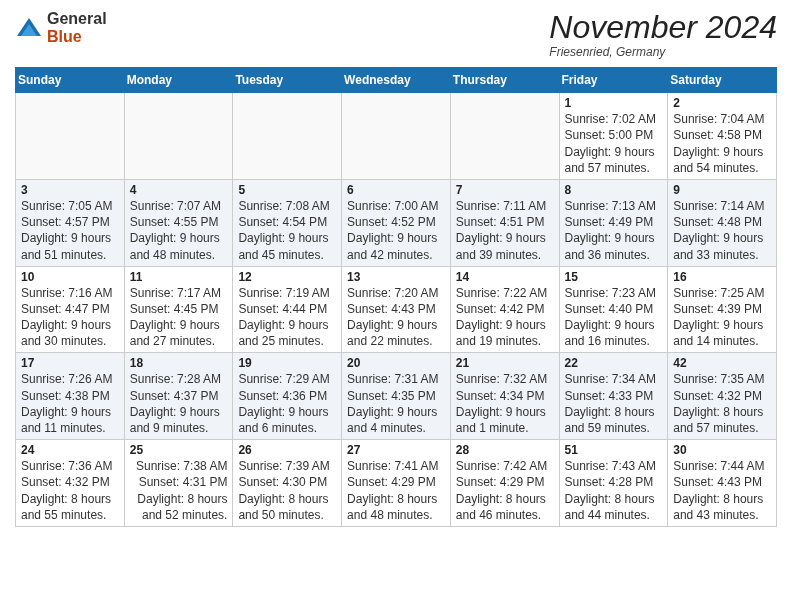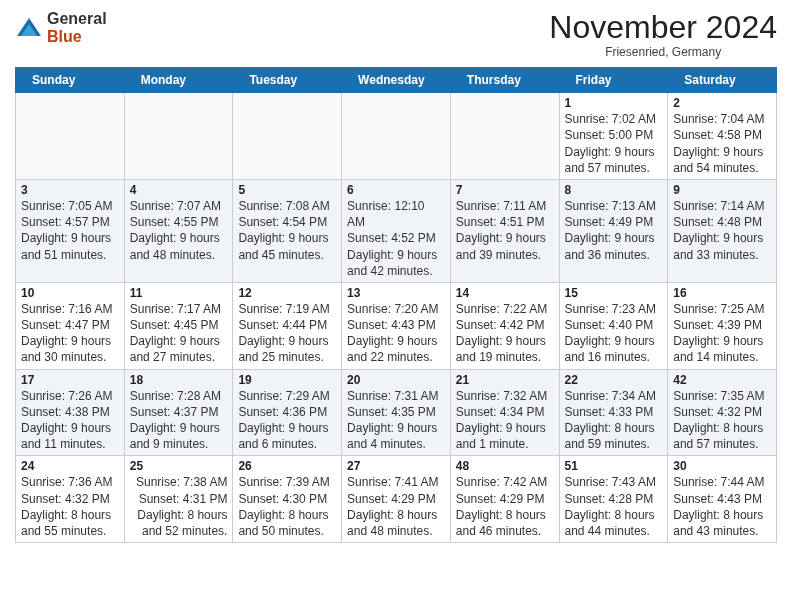--- a/index.html
+++ b/index.html
@@ -39,42 +39,43 @@
     .logo-blue {
       font-size: 16px;
       font-weight: bold;
       color: #c2410c;
     }
     .logo-icon {
       width: 28px;
       height: 28px;
     }
     .title-block {
-      text-align: center;
+      text-align: left;
+      font-style: italic;
     }
     .month-title {
       font-size: 32px;
       font-weight: normal;
       color: #222;
       line-height: 1.1;
     }
     .location {
       font-size: 12px;
       color: #444;
     }
     .calendar {
       width: 100%;
       border-collapse: collapse;
       table-layout: fixed;
     }
     .calendar th {
       background: #1a6faf;
       color: #fff;
       text-align: left;
-      padding: 5px 16px;
+      padding: 5px 2px;
       font-size: 12px;
       font-weight: bold;
       border: 1px solid #1a6faf;
     }
     .calendar td {
       border: 1px solid #ccc;
       vertical-align: top;
       padding: 3px 5px;
       height: 78px;
       font-size: 10px;
@@ -168,21 +169,21 @@
 Daylight: 9 hours and 48 minutes.</div>
           </td>
           <td class="alt-row">
             <span class="day-num">5</span>
             <div class="day-info" style="white-space: pre-line;">Sunrise: 7:08 AM
 Sunset: 4:54 PM
 Daylight: 9 hours and 45 minutes.</div>
           </td>
           <td class="alt-row">
             <span class="day-num">6</span>
-            <div class="day-info" style="white-space: pre-line;">Sunrise: 12:10 AM
+            <div class="day-info" style="white-space: pre-line;">Sunrise: 7:00 AM
 Sunset: 4:52 PM
 Daylight: 9 hours and 42 minutes.</div>
           </td>
           <td class="alt-row">
             <span class="day-num">7</span>
             <div class="day-info" style="white-space: pre-line;">Sunrise: 7:11 AM
 Sunset: 4:51 PM
 Daylight: 9 hours and 39 minutes.</div>
           </td>
           <td class="alt-row">
@@ -305,21 +306,21 @@
 Sunset: 4:30 PM
 Daylight: 8 hours and 50 minutes.</div>
           </td>
           <td>
             <span class="day-num">27</span>
             <div class="day-info" style="white-space: pre-line;">Sunrise: 7:41 AM
 Sunset: 4:29 PM
 Daylight: 8 hours and 48 minutes.</div>
           </td>
           <td>
-            <span class="day-num">48</span>
+            <span class="day-num">28</span>
             <div class="day-info" style="white-space: pre-line;">Sunrise: 7:42 AM
 Sunset: 4:29 PM
 Daylight: 8 hours and 46 minutes.</div>
           </td>
           <td>
             <span class="day-num">51</span>
             <div class="day-info" style="white-space: pre-line;">Sunrise: 7:43 AM
 Sunset: 4:28 PM
 Daylight: 8 hours and 44 minutes.</div>
           </td>

